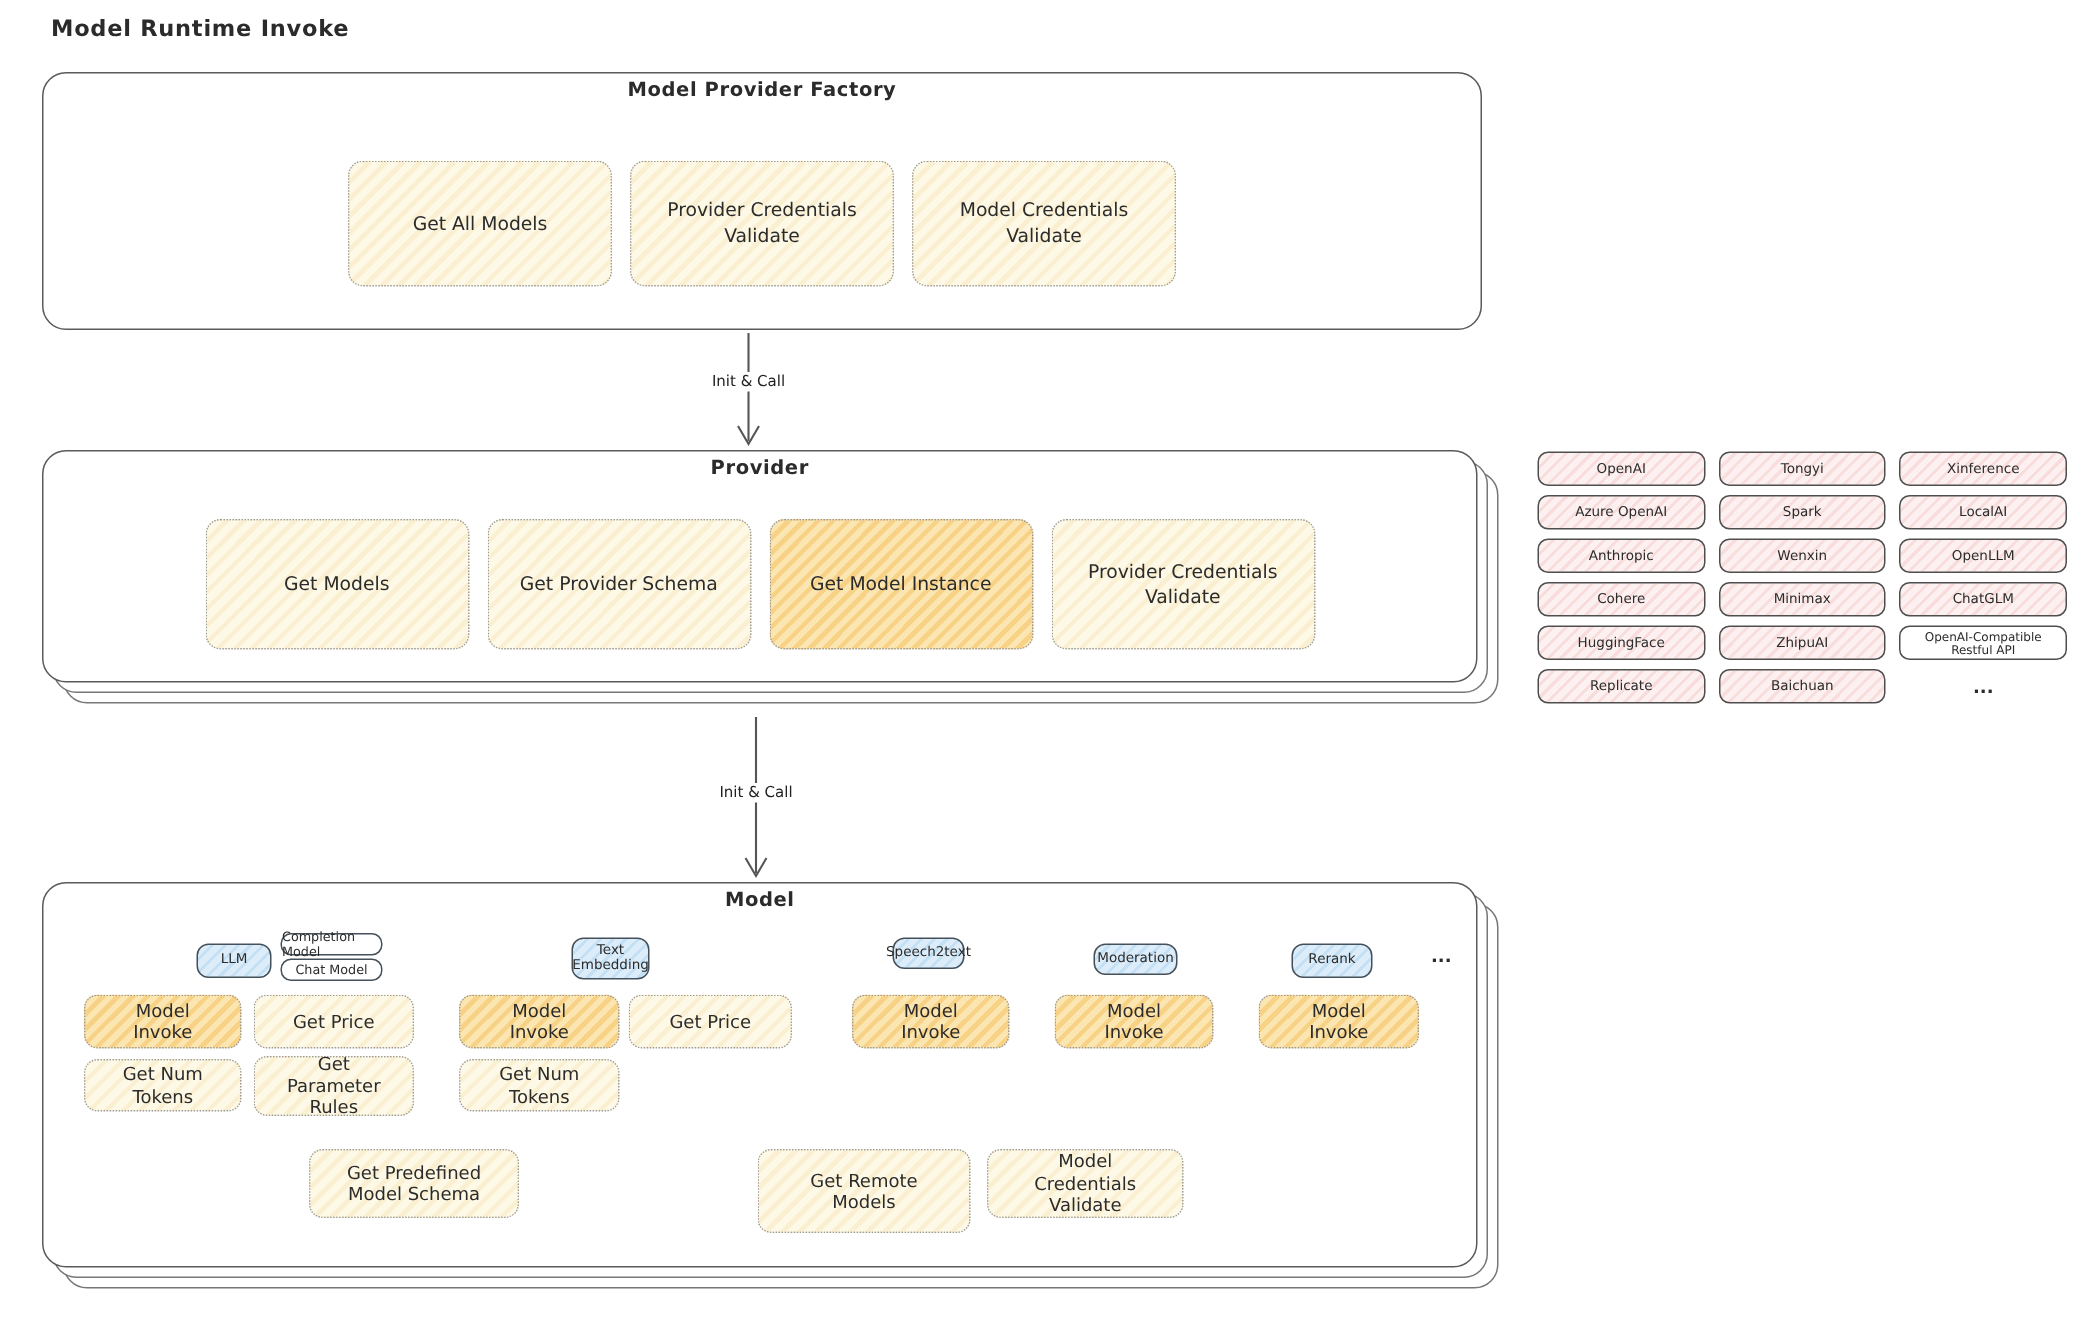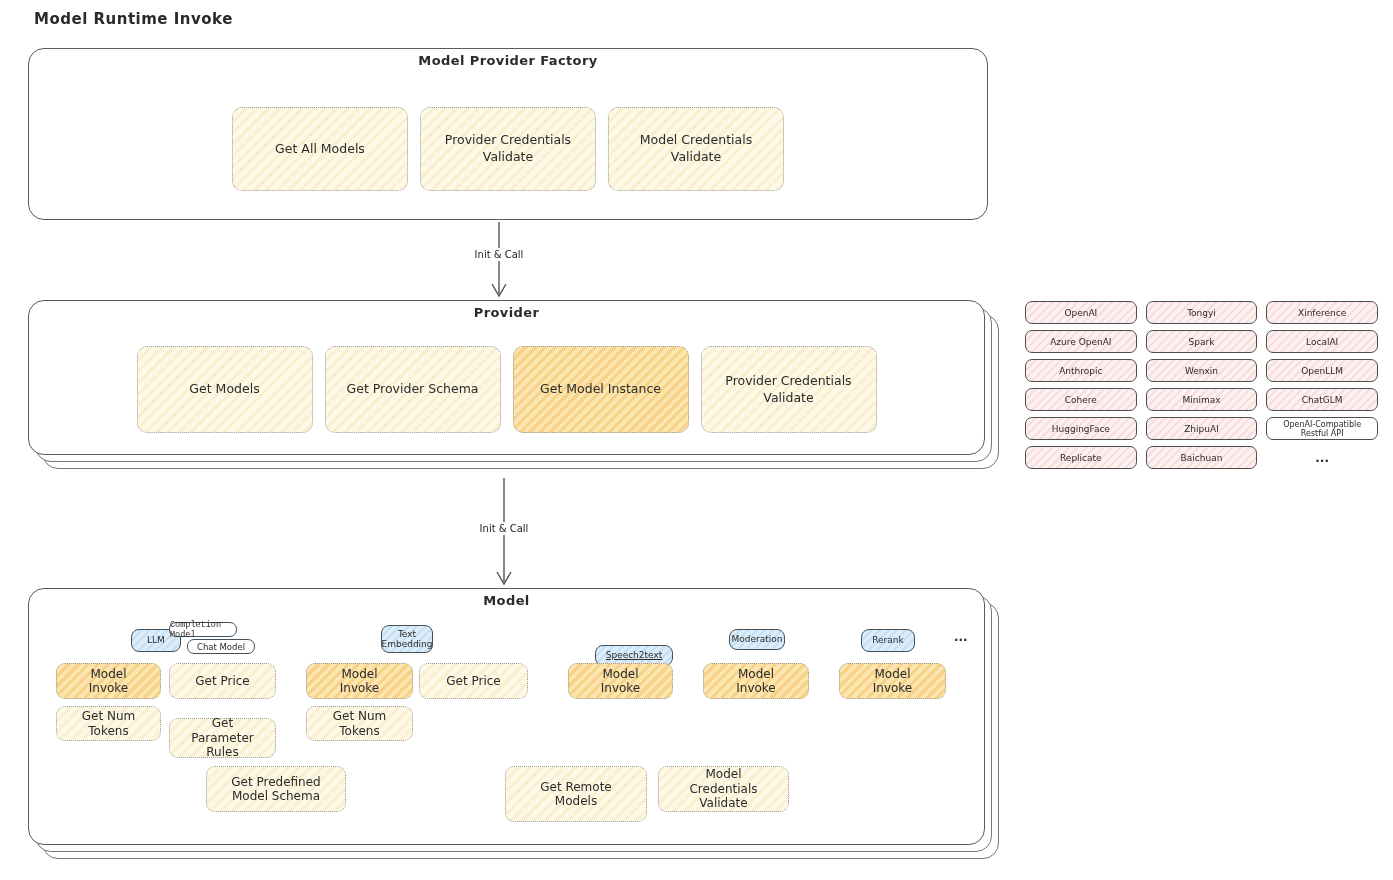--- a/index.html
+++ b/index.html
@@ -172,32 +172,32 @@
     </svg>
     <span class="arrow-label" style="top:44px;">Init &amp; Call</span>
   </div>
 
   <div class="stack-layer" style="left:42px; top:602px; width:957px; height:257px; z-index:1;"></div>
   <div class="stack-layer" style="left:35px; top:595px; width:957px; height:257px; z-index:2;"></div>
   <div class="container" style="left:28px; top:588px; width:957px; height:257px;">
     <div class="container-title">Model</div>
 
     <div class="tag-blue" style="left:102px; top:40px; width:50px; height:23px;">LLM</div>
-    <div class="tag-white" style="left:140px; top:33px; width:68px; height:15px;font-family:Liberation Mono, monospace;">Completion Model</div>
+    <div class="tag-white" style="left:158px; top:33px; width:68px; height:15px;">Completion Model</div>
     <div class="tag-white" style="left:158px; top:50px; width:68px; height:15px;">Chat Model</div>
     <div class="tag-blue" style="left:352px; top:36px; width:52px; height:28px;">Text Embedding</div>
-    <div class="tag-blue" style="left:566px; top:56px; width:78px; height:21px;text-decoration:underline;">Speech2text</div>
+    <div class="tag-blue" style="left:566px; top:36px; width:48px; height:21px;">Speech2text</div>
     <div class="tag-blue" style="left:700px; top:40px; width:56px; height:21px;">Moderation</div>
     <div class="tag-blue" style="left:832px; top:40px; width:54px; height:23px;">Rerank</div>
     <div class="dots" style="left:925px; top:41px;">...</div>
 
     <div class="model-op highlight" style="left:27px; top:74px; width:105px; height:36px;">Model Invoke</div>
     <div class="model-op" style="left:140px; top:74px; width:107px; height:36px;">Get Price</div>
     <div class="model-op" style="left:27px; top:117px; width:105px; height:35px;">Get Num Tokens</div>
-    <div class="model-op" style="left:140px; top:115px; width:107px; height:40px;margin-top:14px;">Get Parameter Rules</div>
+    <div class="model-op" style="left:140px; top:115px; width:107px; height:40px;">Get Parameter Rules</div>
 
     <div class="model-op highlight" style="left:277px; top:74px; width:107px; height:36px;">Model Invoke</div>
     <div class="model-op" style="left:390px; top:74px; width:109px; height:36px;">Get Price</div>
     <div class="model-op" style="left:277px; top:117px; width:107px; height:35px;">Get Num Tokens</div>
 
     <div class="model-op highlight" style="left:539px; top:74px; width:105px; height:36px;">Model Invoke</div>
     <div class="model-op highlight" style="left:674px; top:74px; width:106px; height:36px;">Model Invoke</div>
     <div class="model-op highlight" style="left:810px; top:74px; width:107px; height:36px;">Model Invoke</div>
 
     <div class="model-op" style="left:177px; top:177px; width:140px; height:46px;">Get Predefined Model Schema</div>

